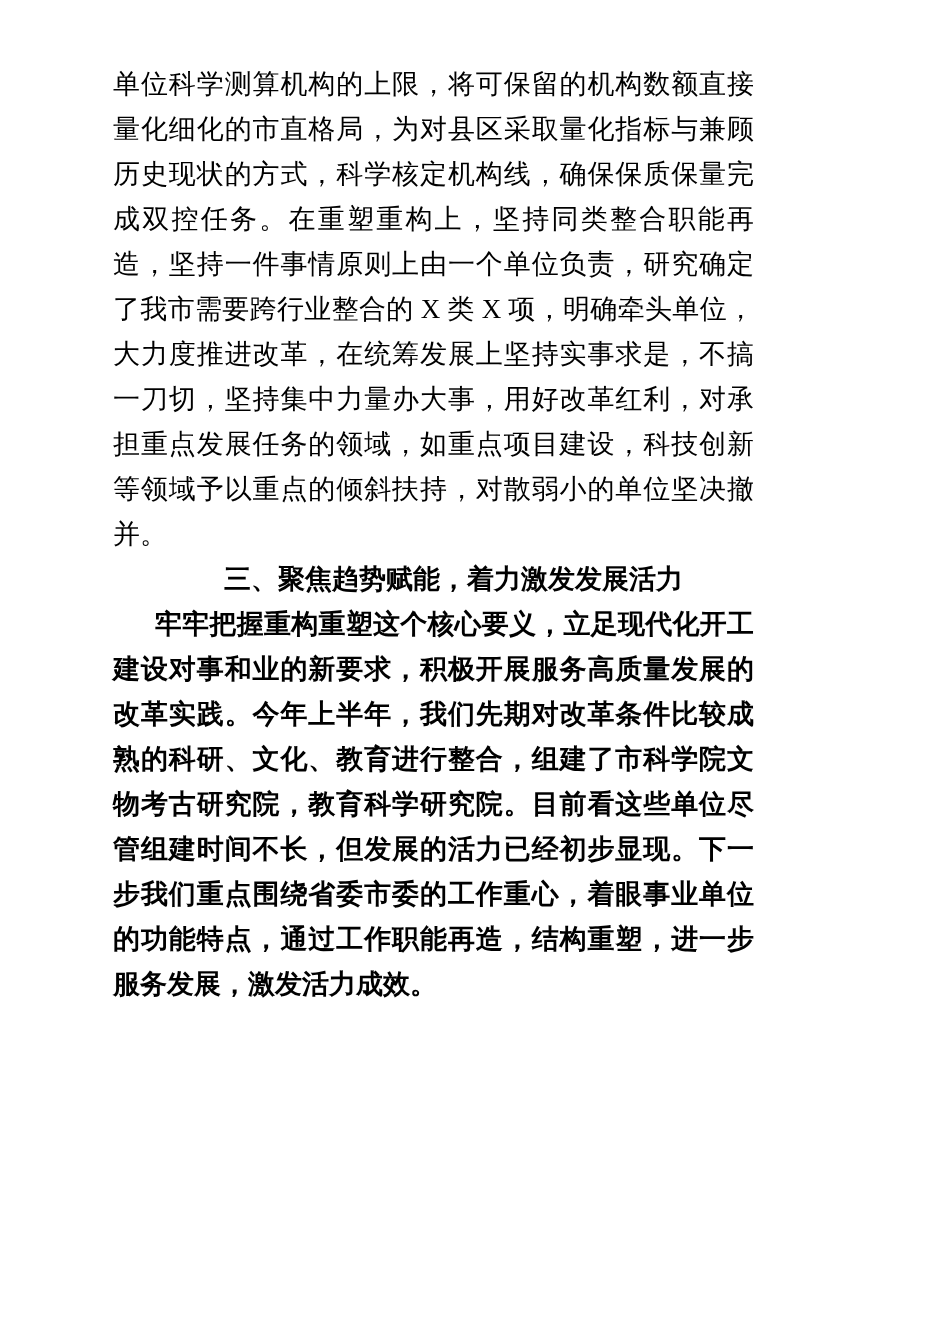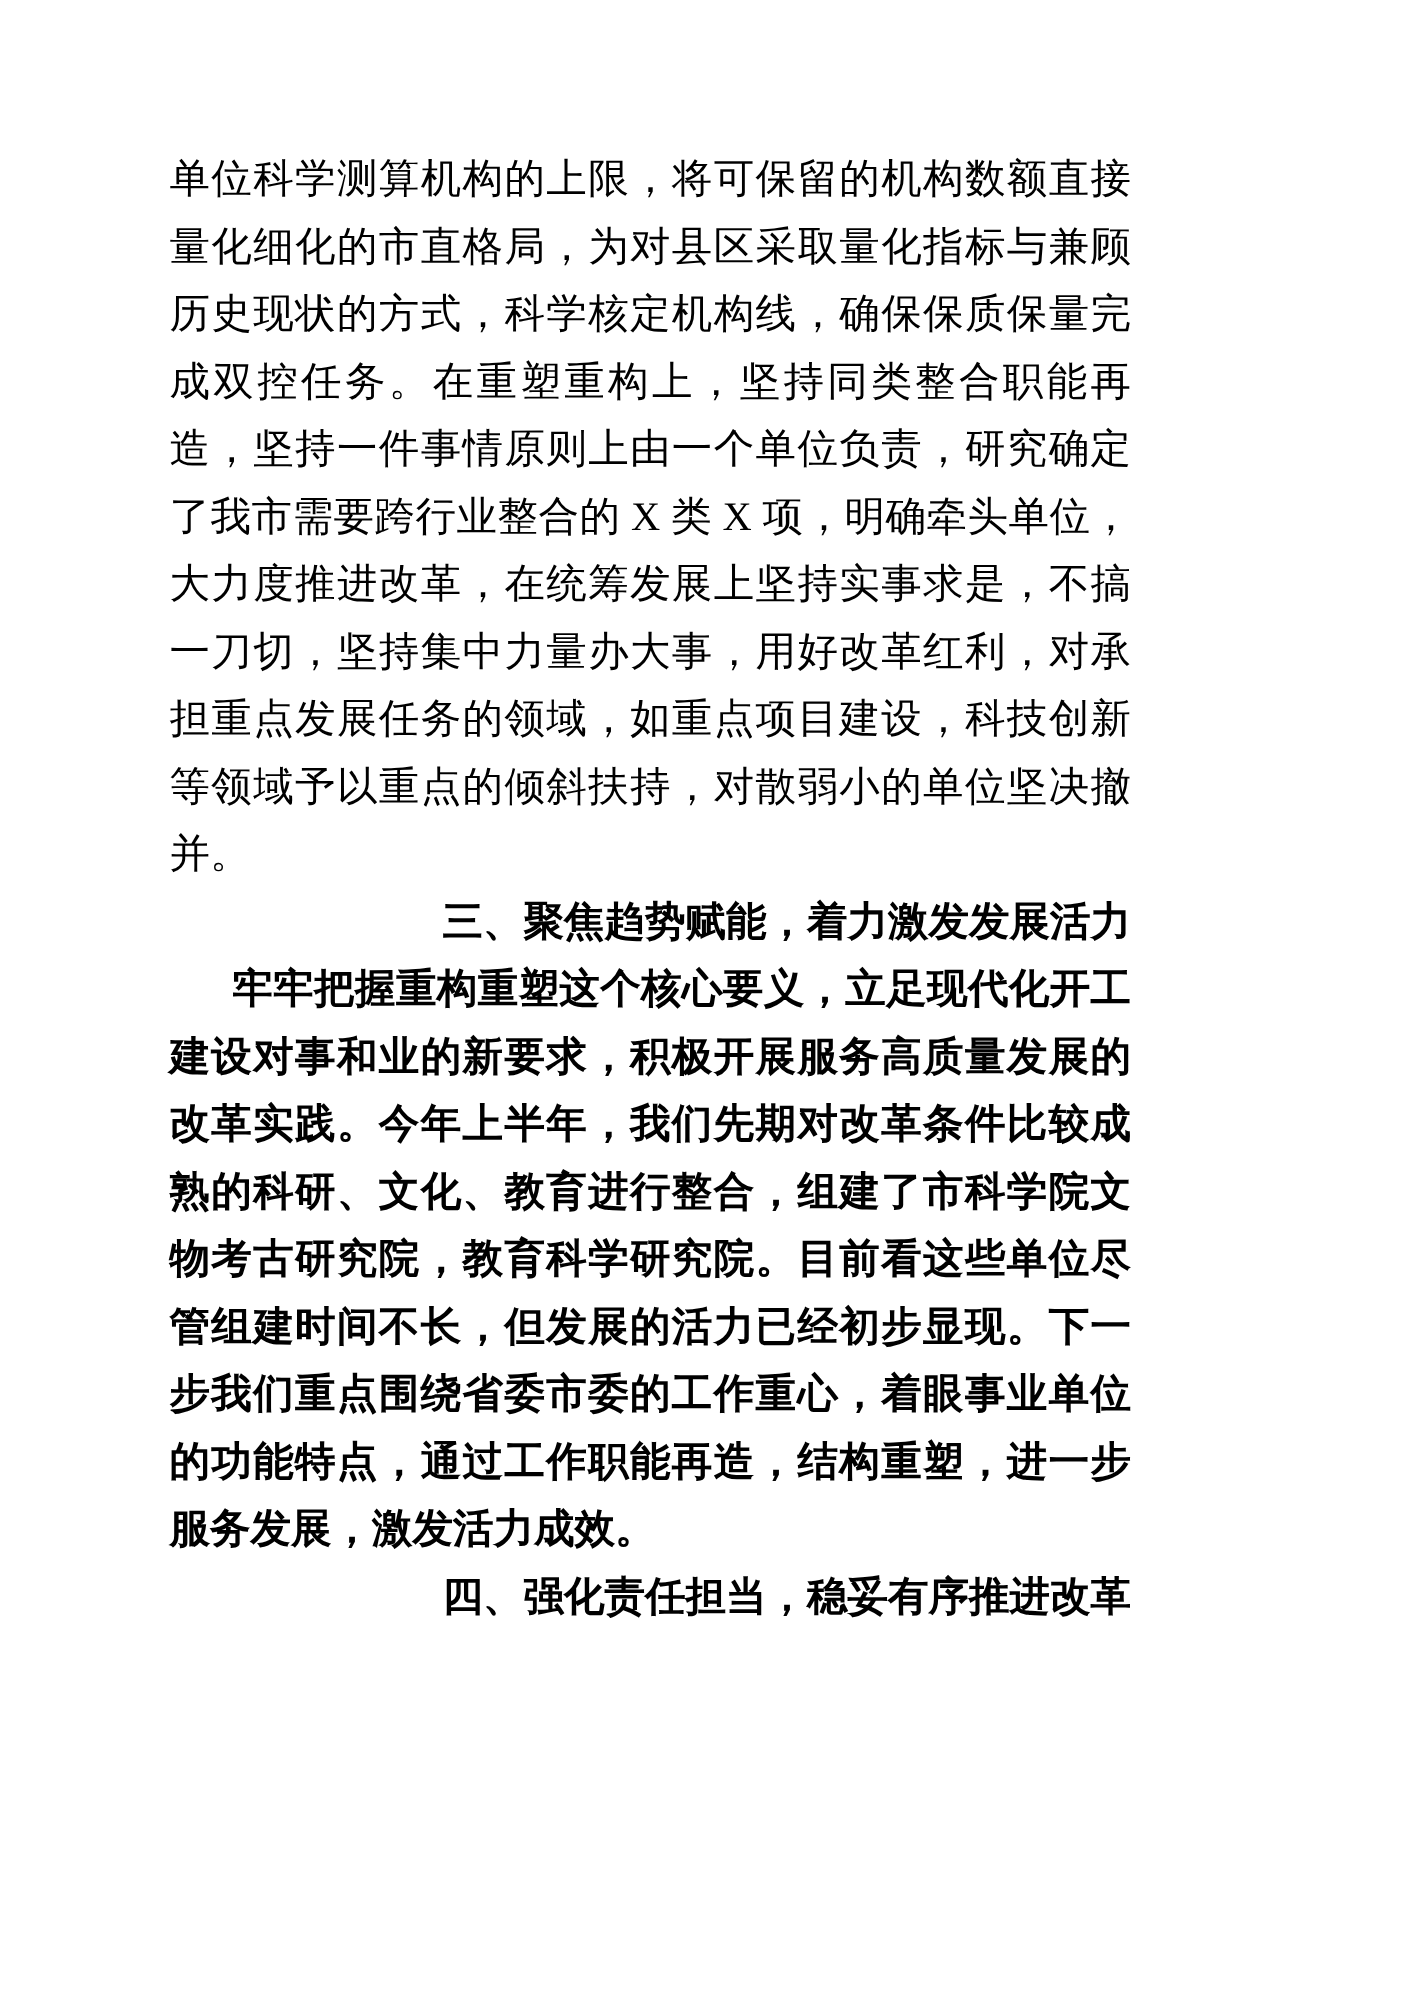--- a/index.html
+++ b/index.html
@@ -6,21 +6,21 @@
     margin: 0;
     padding: 0;
     background: #ffffff;
   }
   .page {
     position: relative;
     width: 866px;
     height: 1344px;
     box-sizing: border-box;
     background: #ffffff;
-    padding: 97px 112px 40px 113px;
+    padding: 62px 112px 40px 113px;
     overflow: hidden;
     color: #000000;
     font-family: "Liberation Serif", "DejaVu Serif", serif;
     font-size: 27px;
     line-height: 45px;
   }
   .para {
     margin: 0;
     text-align: justify;
     text-justify: inter-ideograph;
@@ -31,29 +31,28 @@
     text-indent: 42px;
     font-weight: bold;
   }
   .heading {
     margin: 0;
     font-family: "Liberation Sans", "DejaVu Sans", sans-serif;
     font-weight: bold;
     font-size: 27px;
     line-height: 45px;
     text-indent: 40px;
-    text-align: right;
+    text-align: center;
     color: #000000;
   }
 </style>
 </head>
 <body>
 
 <div class="page">
   <p class="para">单位科学测算机构的上限，将可保留的机构数额直接量化细化的市直格局，为对县区采取量化指标与兼顾历史现状的方式，科学核定机构线，确保保质保量完成双控任务。在重塑重构上，坚持同类整合职能再造，坚持一件事情原则上由一个单位负责，研究确定了我市需要跨行业整合的 X 类 X 项，明确牵头单位，大力度推进改革，在统筹发展上坚持实事求是，不搞一刀切，坚持集中力量办大事，用好改革红利，对承担重点发展任务的领域，如重点项目建设，科技创新等领域予以重点的倾斜扶持，对散弱小的单位坚决撤并。</p>
 
   <h2 class="heading">三、聚焦趋势赋能，着力激发发展活力</h2>
 
   <p class="para indent">牢牢把握重构重塑这个核心要义，立足现代化开工建设对事和业的新要求，积极开展服务高质量发展的改革实践。今年上半年，我们先期对改革条件比较成熟的科研、文化、教育进行整合，组建了市科学院文物考古研究院，教育科学研究院。目前看这些单位尽管组建时间不长，但发展的活力已经初步显现。下一步我们重点围绕省委市委的工作重心，着眼事业单位的功能特点，通过工作职能再造，结构重塑，进一步服务发展，激发活力成效。</p>
 
-  <h2 class="heading">四、强化责任担当，稳妥有序推进改革</h2>
 
 </div>
 
 </body></html>

